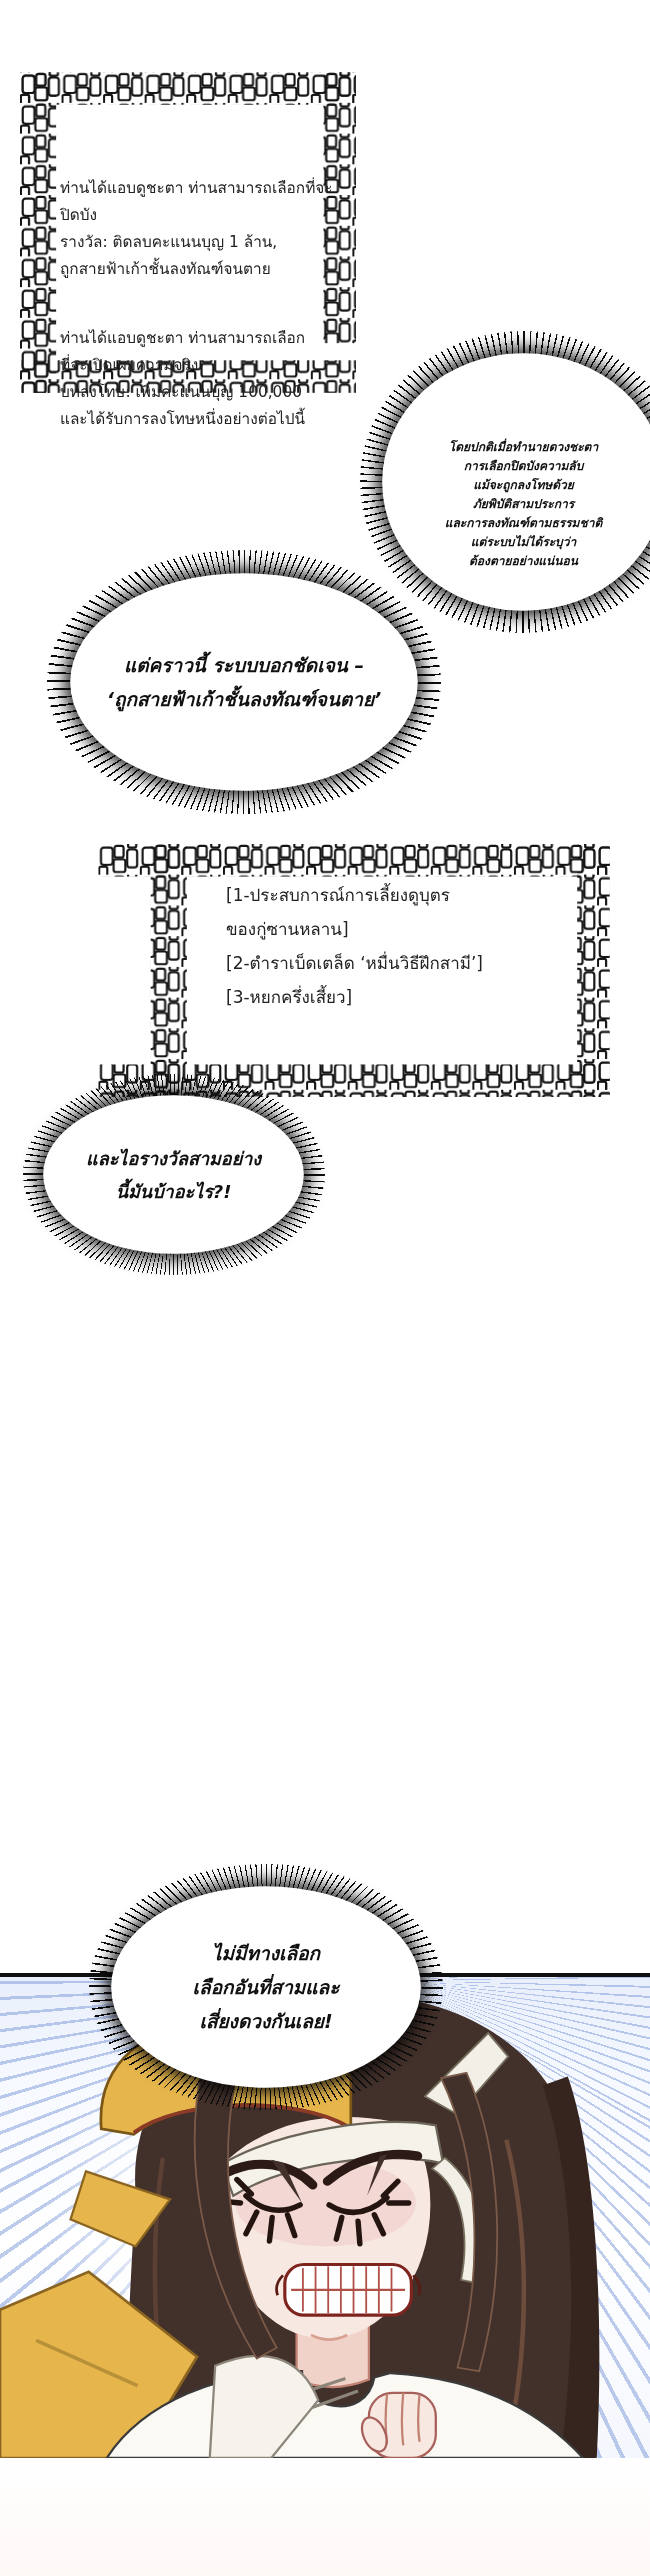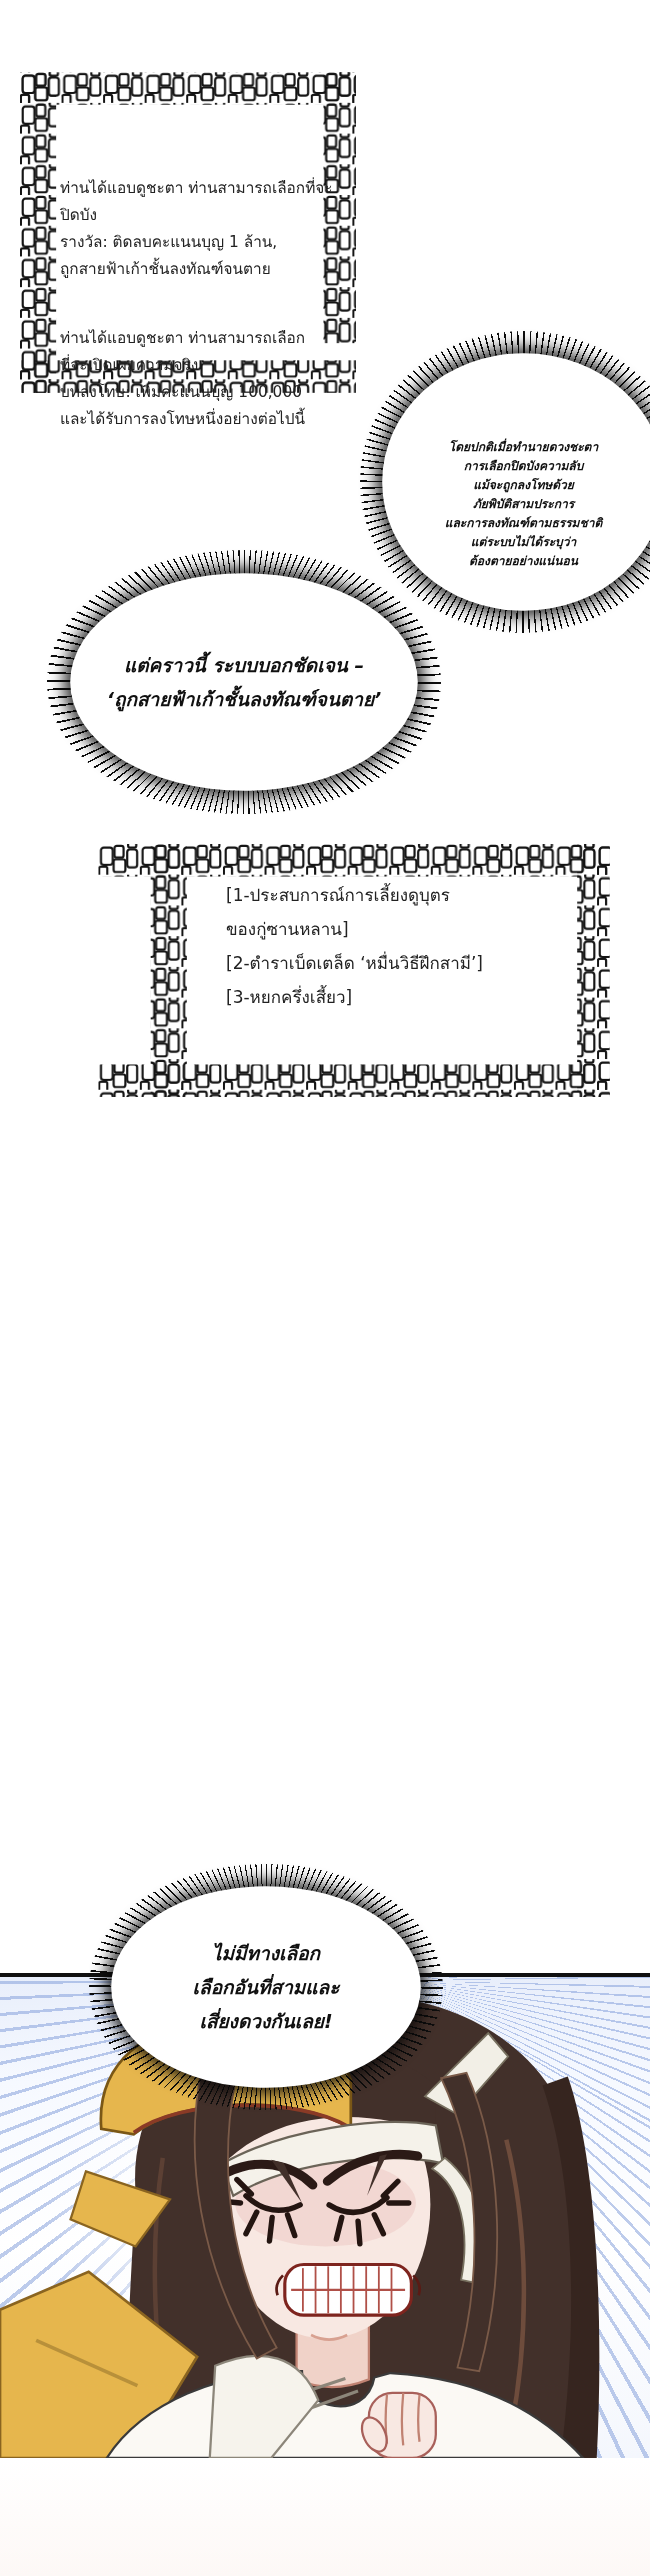--- a/index.html
+++ b/index.html
@@ -95,20 +95,26 @@
       <rect x="58" y="0" width="40" height="280" fill="url(#blocks)"></rect>
       <rect x="530" y="0" width="36" height="280" fill="url(#blocks)"></rect>
       <rect x="58" y="270" width="40" height="70" fill="url(#blocks)"></rect>
     </svg>
     <div class="systext" style="left:128px;top:34px;right:36px;font-size:17px;line-height:34px;white-space:pre-line;">[1-ประสบการณ์การเลี้ยงดูบุตร
 ของกู่ซานหลาน]
 [2-ตำราเบ็ดเตล็ด ‘หมื่นวิธีฝึกสามี’]
 [3-หยกครึ่งเสี้ยว]</div>
   </div>
 
+  <div class="burst" style="left:22.6px;top:1074px;width:302px;height:201px;">
+    <div class="burst-inner" style="inset:22.6px;">
+      <div class="burst-text" style="font-size:18px;line-height:33px;">และไอรางวัลสามอย่าง
+นี้มันบ้าอะไร?!</div>
+    </div>
+  </div>
 
   <div class="burst" style="left:89px;top:1864px;width:354px;height:246px;z-index:5;">
     <div class="burst-inner" style="inset:24.4px;">
       <div class="burst-text" style="font-size:19px;line-height:34px;">ไม่มีทางเลือก
 เลือกอันที่สามและ
 เสี่ยงดวงกันเลย!</div>
     </div>
   </div>
 
   <div id="panel">

